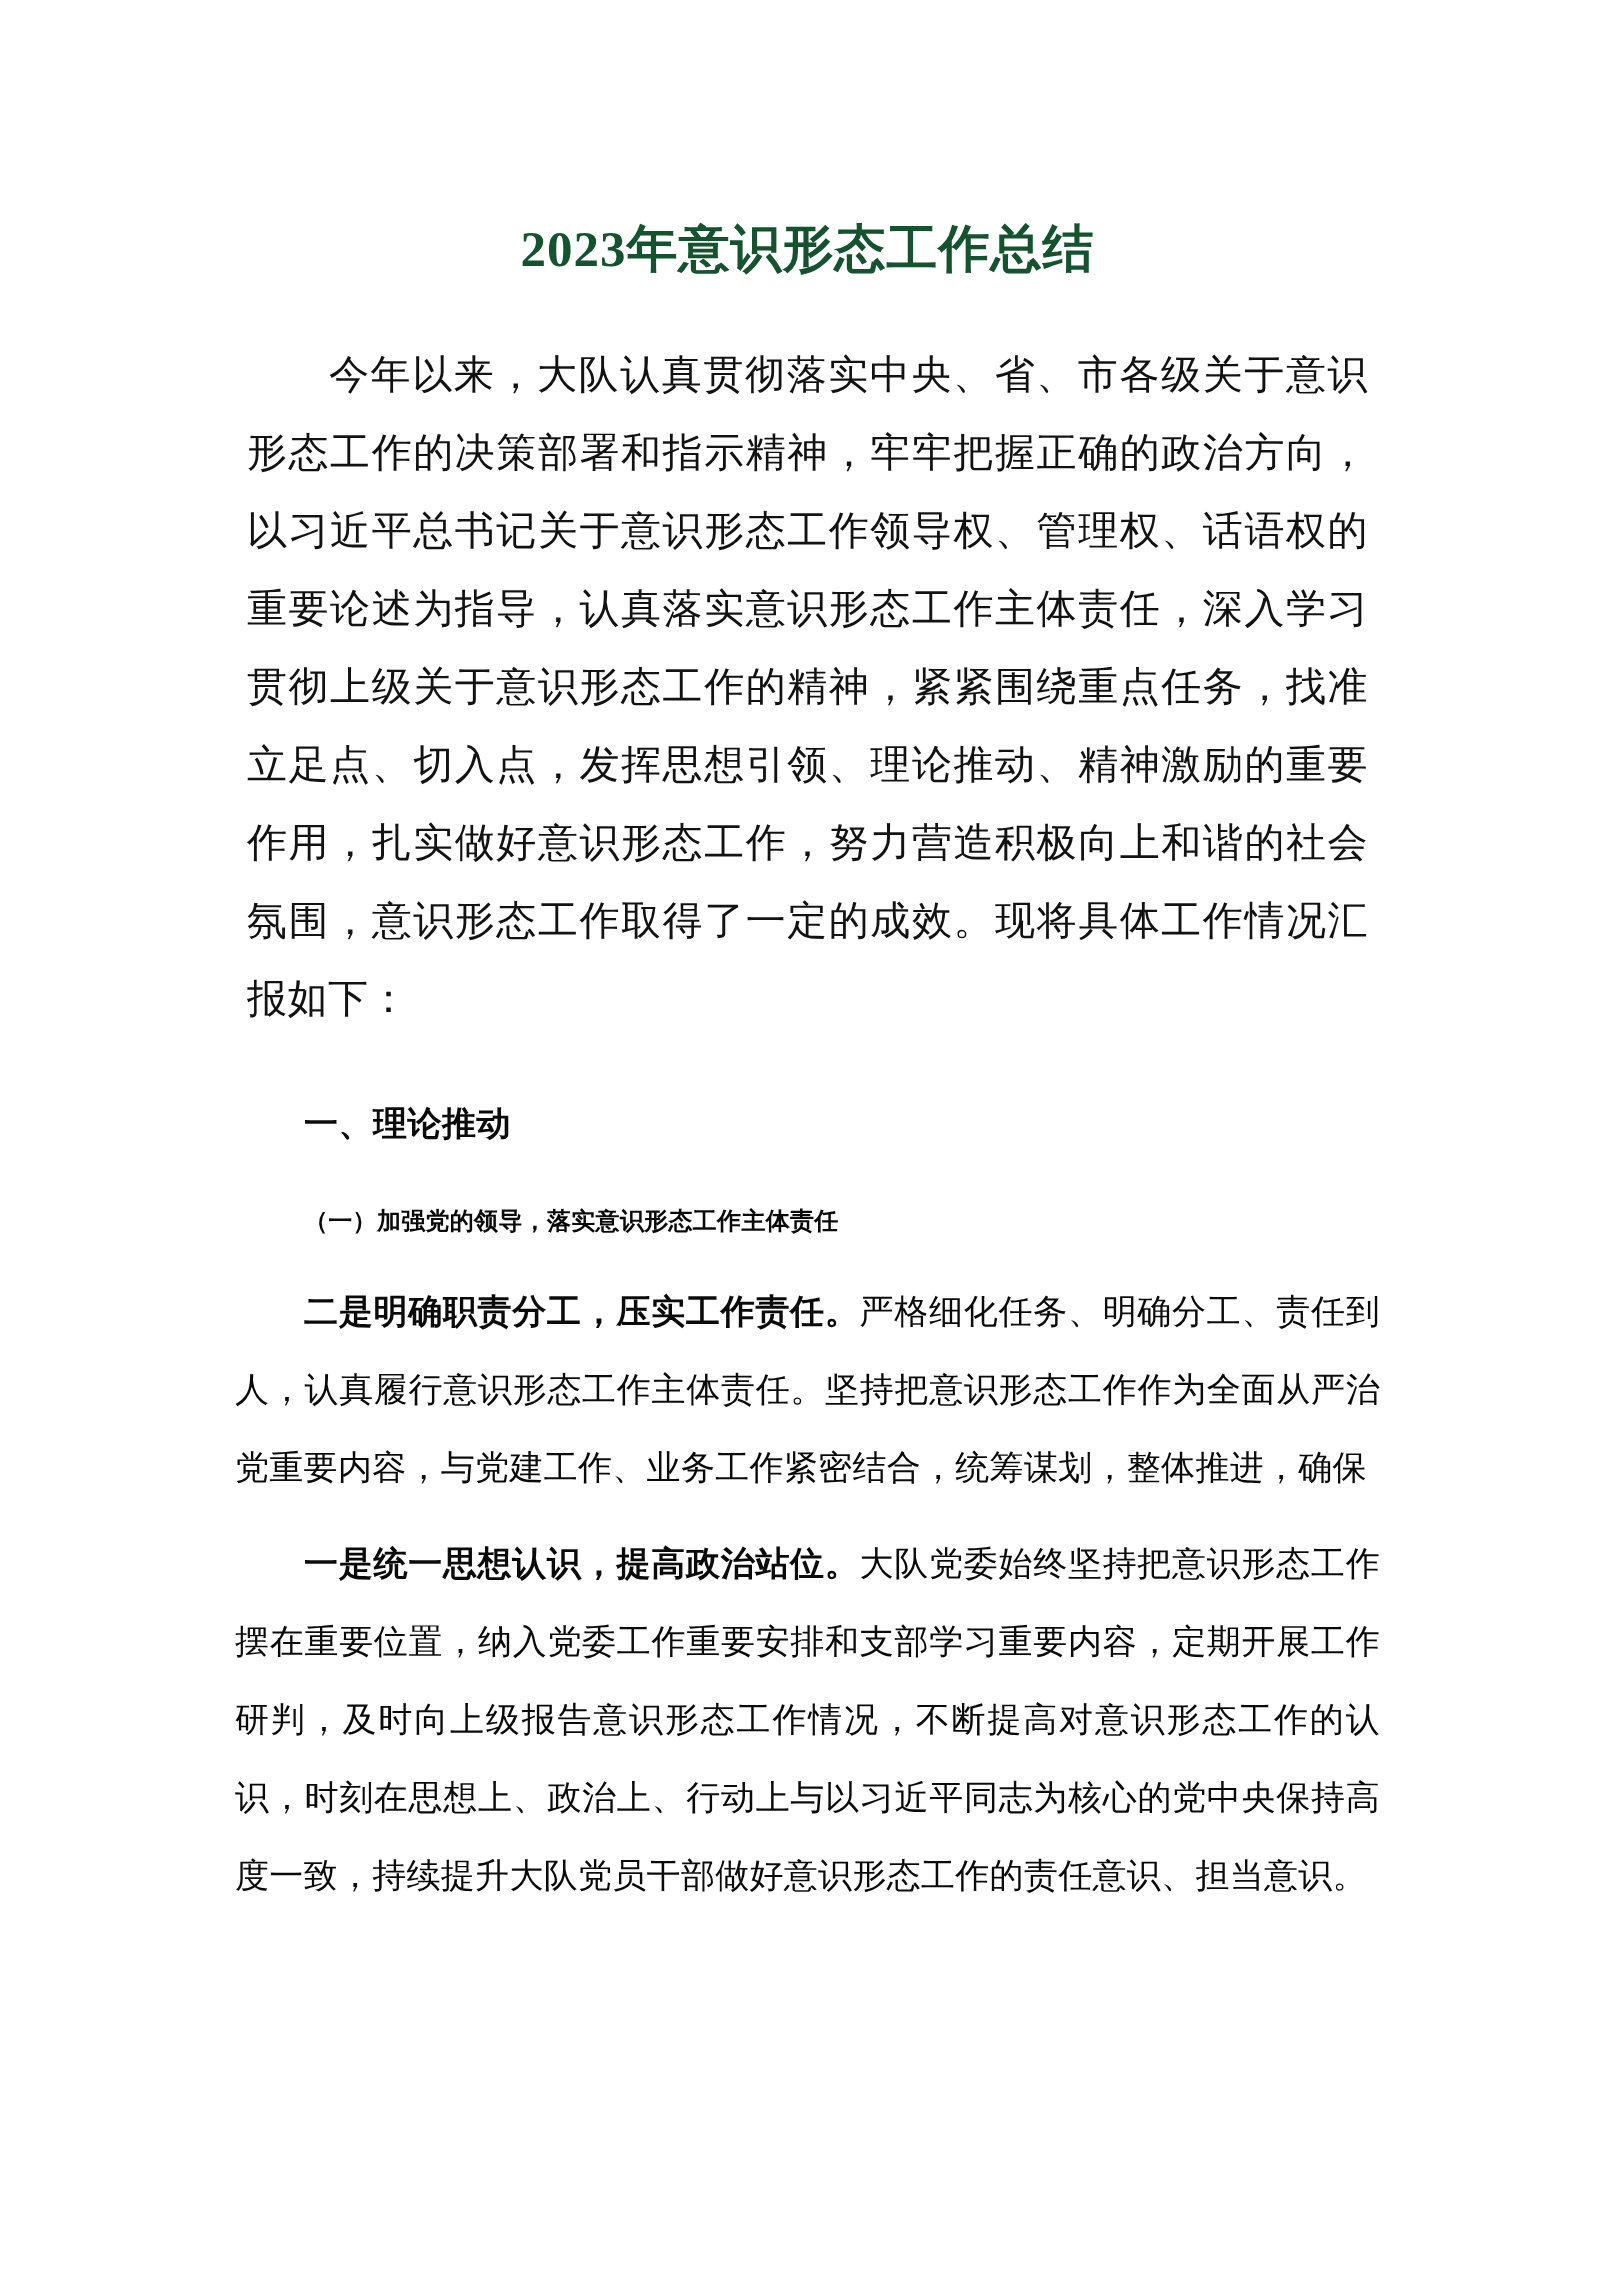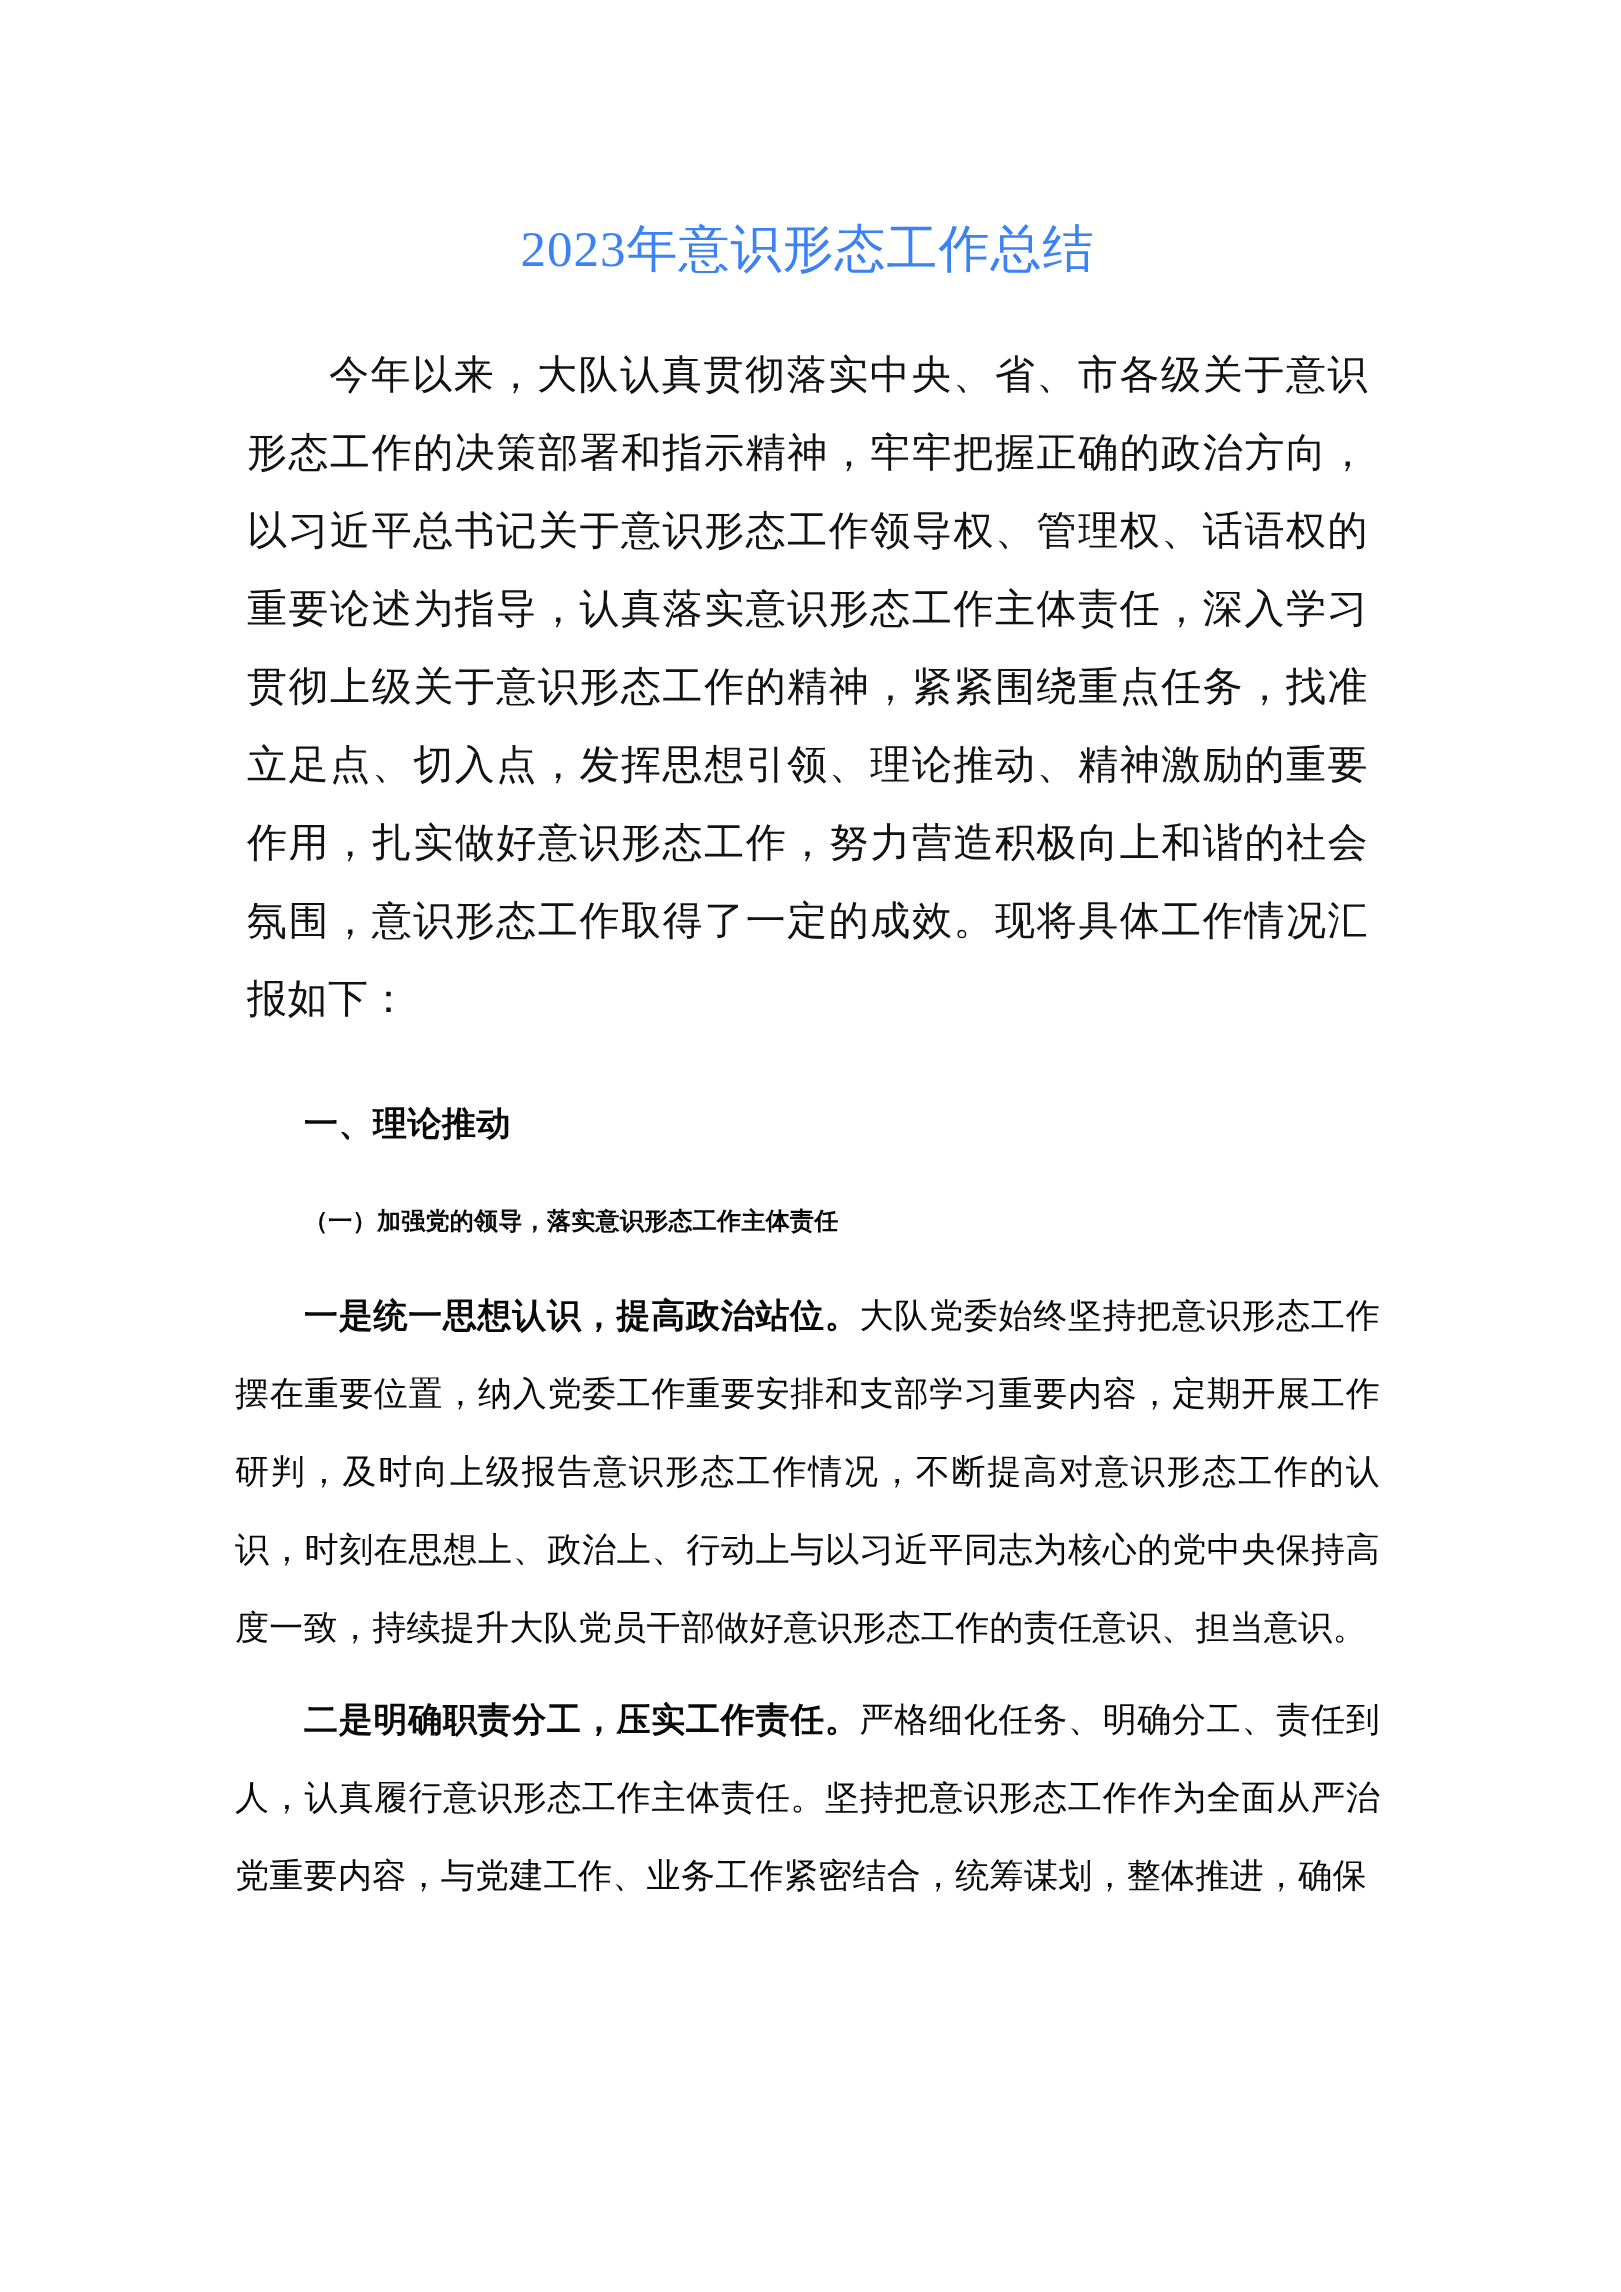--- a/index.html
+++ b/index.html
@@ -26,28 +26,28 @@
   .content {
     position: absolute;
     left: 235px;
     top: 0;
     width: 1145px;
   }
 
   
   .doc-title {
     font-family: "Liberation Serif", "DejaVu Serif", serif;
-    font-weight: normal;
+    font-weight: bold;
     font-size: 51px;
     line-height: 63px;
     text-align: center;
     letter-spacing: 1px;
     margin: 0;
     padding-top: 218px;
-    color: #3b82f6;
+    color: #14532d;
     white-space: nowrap;
   }
 
   
   .lead-para {
     font-family: "Liberation Serif", "DejaVu Serif", serif;
     font-size: 40px;
     line-height: 78px;
     text-align: justify;
     text-align-last: left;
@@ -113,19 +113,19 @@
   <div class="content">
 
     <h1 class="doc-title">2023年意识形态工作总结</h1>
 
     <p class="lead-para">今年以来，大队认真贯彻落实中央、省、市各级关于意识形态工作的决策部署和指示精神，牢牢把握正确的政治方向，以习近平总书记关于意识形态工作领导权、管理权、话语权的重要论述为指导，认真落实意识形态工作主体责任，深入学习贯彻上级关于意识形态工作的精神，紧紧围绕重点任务，找准立足点、切入点，发挥思想引领、理论推动、精神激励的重要作用，扎实做好意识形态工作，努力营造积极向上和谐的社会氛围，意识形态工作取得了一定的成效。现将具体工作情况汇报如下：</p>
 
     <h2 class="h1-section">一、理论推动</h2>
 
     <h3 class="h2-section">（一）加强党的领导，落实意识形态工作主体责任</h3>
 
+    <p class="body-para para-tight"><span class="lead-in">二是明确职责分工，压实工作责任。</span><span>严格细化任务、明确分工、责任到人，认真履行意识形态工作主体责任。坚持把意识形态工作作为全面从严治党重要内容，与党建工作、业务工作紧密结合，统筹谋划，整体推进，确保</span></p>
+
     <p class="body-para"><span class="lead-in">一是统一思想认识，提高政治站位。</span><span>大队党委始终坚持把意识形态工作摆在重要位置，纳入党委工作重要安排和支部学习重要内容，定期开展工作研判，及时向上级报告意识形态工作情况，不断提高对意识形态工作的认识，时刻在思想上、政治上、行动上与以习近平同志为核心的党中央保持高度一致，持续提升大队党员干部做好意识形态工作的责任意识、担当意识。</span></p>
-
-    <p class="body-para para-tight"><span class="lead-in">二是明确职责分工，压实工作责任。</span><span>严格细化任务、明确分工、责任到人，认真履行意识形态工作主体责任。坚持把意识形态工作作为全面从严治党重要内容，与党建工作、业务工作紧密结合，统筹谋划，整体推进，确保</span></p>
 
   </div>
 </div>
 
 
 </body></html>

